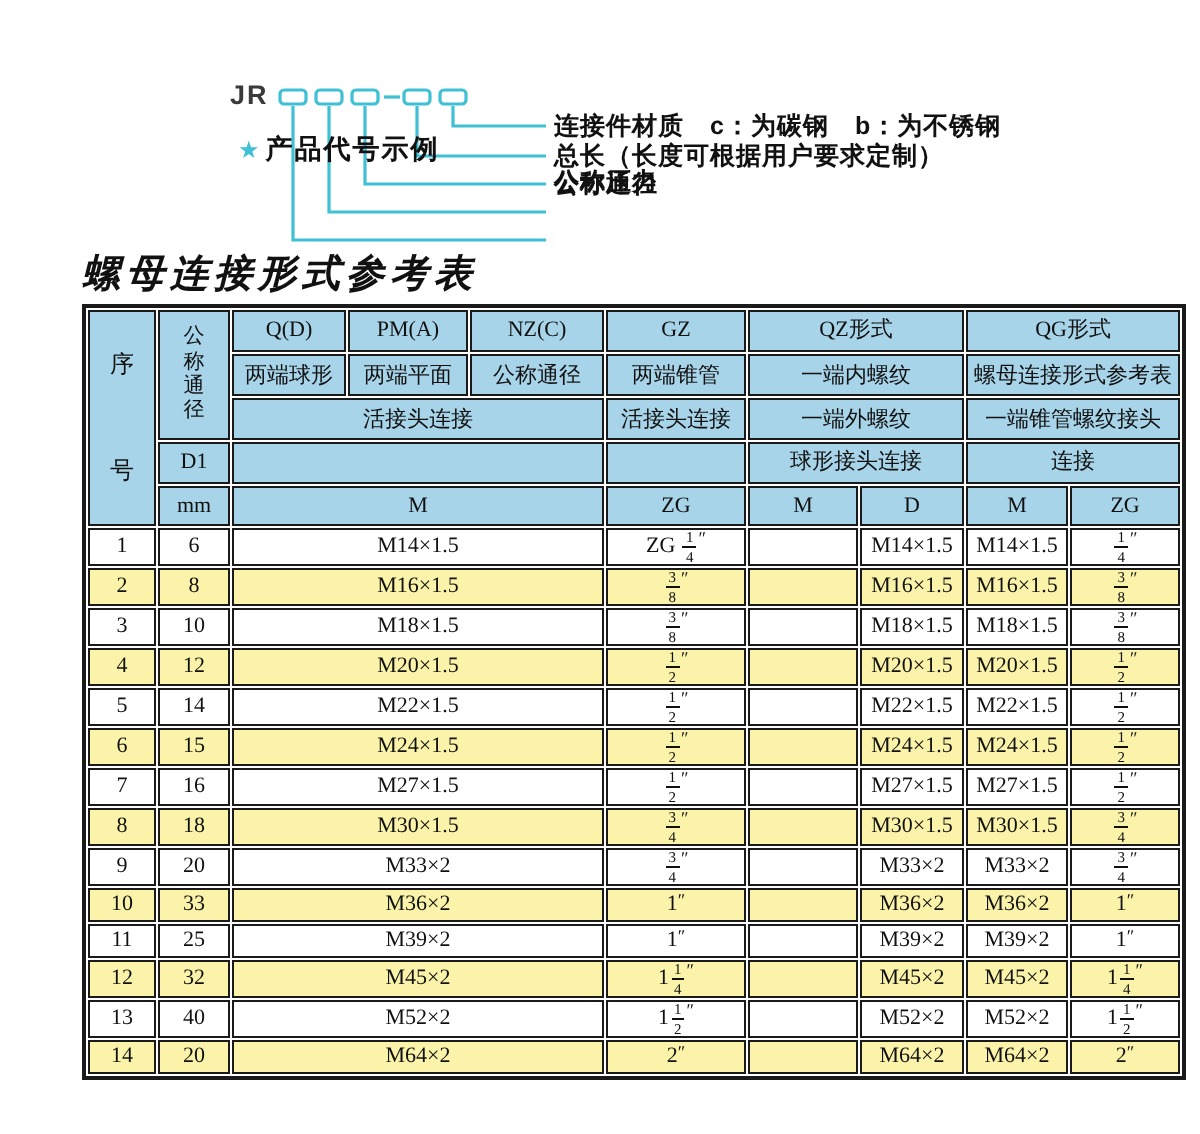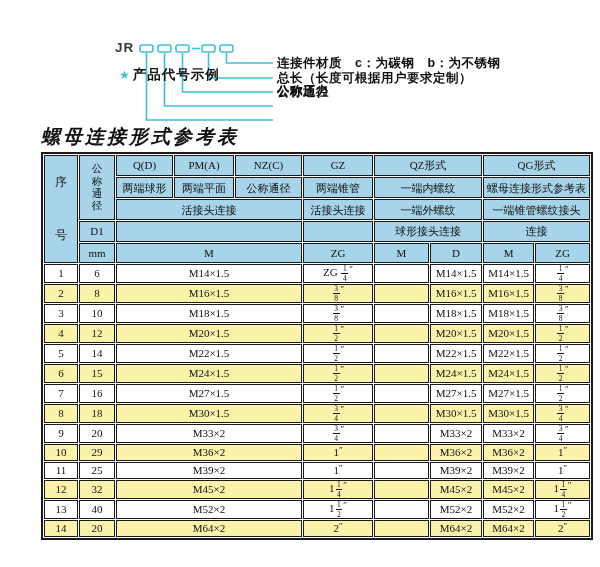--- a/index.html
+++ b/index.html
@@ -288,21 +288,21 @@
           <td></td>
           <td>M33×2</td>
           <td>M33×2</td>
           <td><span class="fr">
               <span class="n">3</span>
               <span class="d">4</span>
             </span><span class="inch">″</span></td>
         </tr>
         <tr class="alt">
           <td>10</td>
-          <td>29</td>
+          <td>33</td>
           <td colspan="3">M36×2</td>
           <td>1<span class="inch">″</span></td>
           <td></td>
           <td>M36×2</td>
           <td>M36×2</td>
           <td>1<span class="inch">″</span></td>
         </tr>
         <tr>
           <td>11</td>
           <td>25</td>

